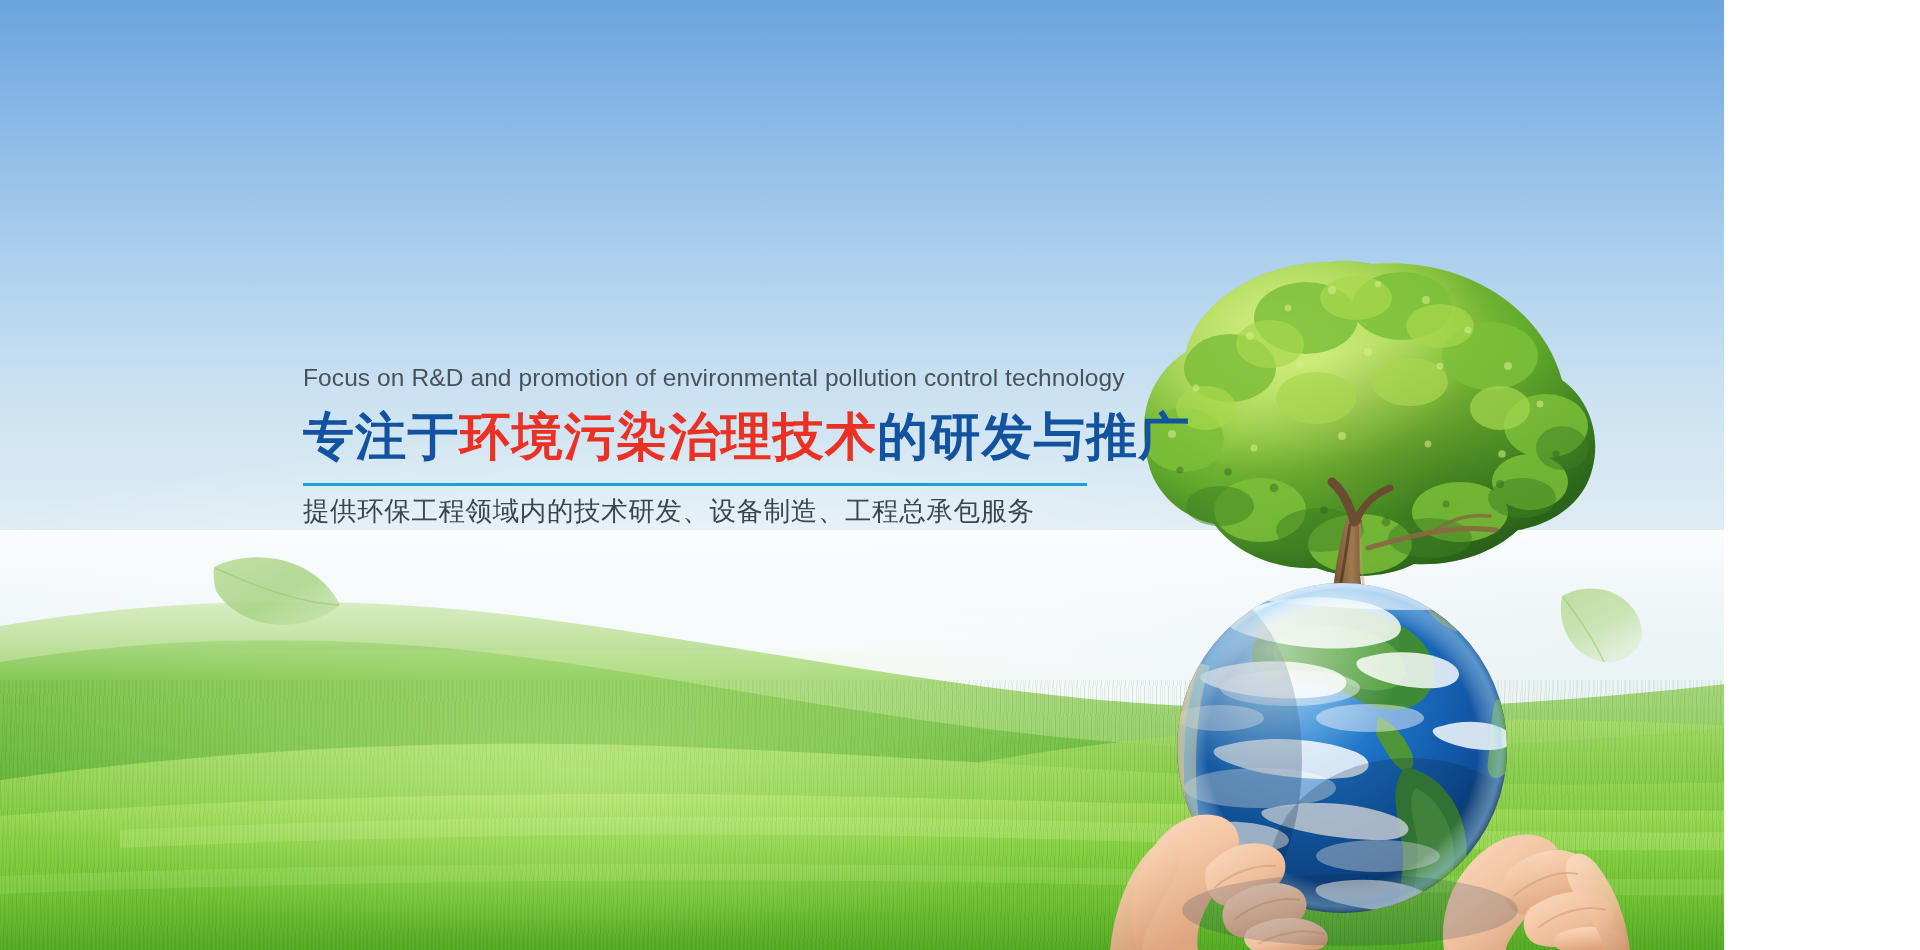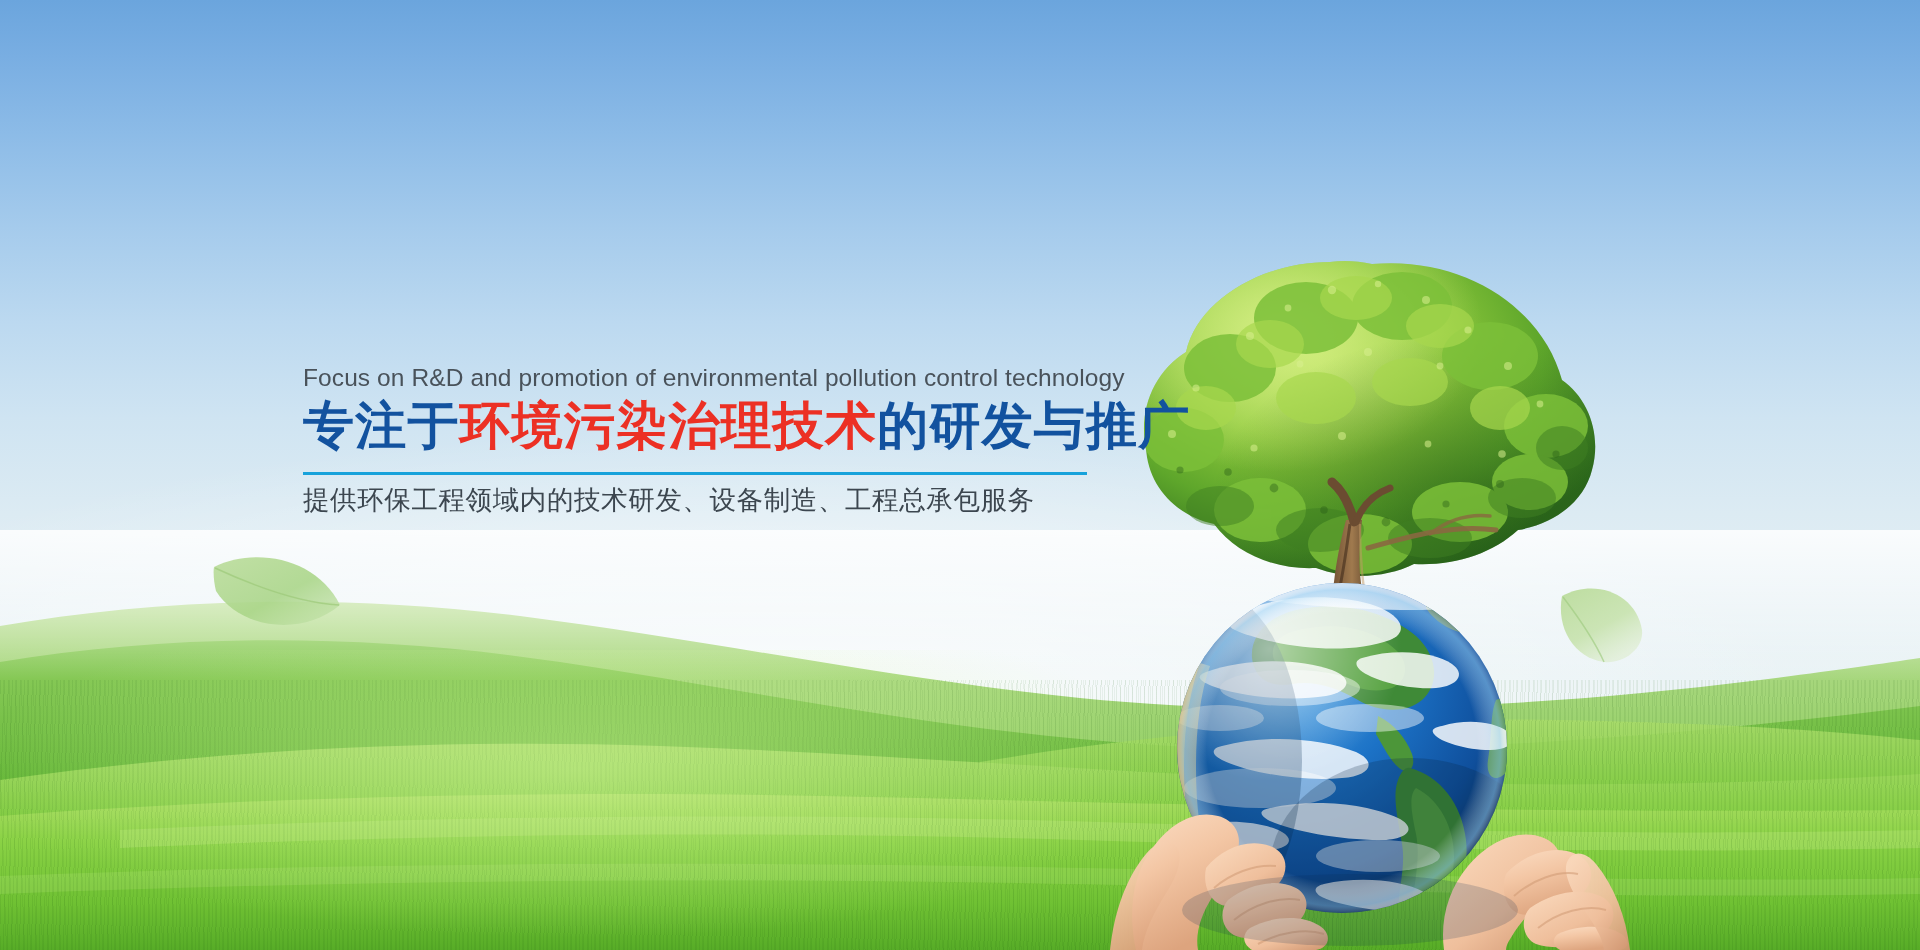--- a/index.html
+++ b/index.html
@@ -5,21 +5,21 @@
 <style>
   html, body {
     margin: 0;
     padding: 0;
     background: #ffffff;
   }
   * { box-sizing: border-box; }
 
   .banner {
     position: relative;
-    width: 1920px;
+    width: 1724px;
     height: 950px;
     overflow: hidden;
     font-family: "Liberation Sans", "DejaVu Sans", sans-serif;
     
     background: linear-gradient(to bottom,
         #6ba5dd 0%,
         #79aee2 6%,
         #8cbbe7 14%,
         #a5cbec 24%,
         #bcd9f0 34%,
@@ -105,21 +105,21 @@
   }
   .eyebrow {
     font-size: 24.5px;
     line-height: 1.25;
     color: #49525a;
     letter-spacing: 0.1px;
     white-space: nowrap;
     font-weight: 400;
   }
   .headline {
-    margin-top: 2px;
+    margin-top: 13px;
     font-size: 51px;
     line-height: 1.18;
     font-weight: 700;
     white-space: nowrap;
     letter-spacing: 1.2px;
   }
   .headline .seg-blue  { color: #12529f; }
   .headline .seg-red   { color: #ec3024; }
 
   .divider {

